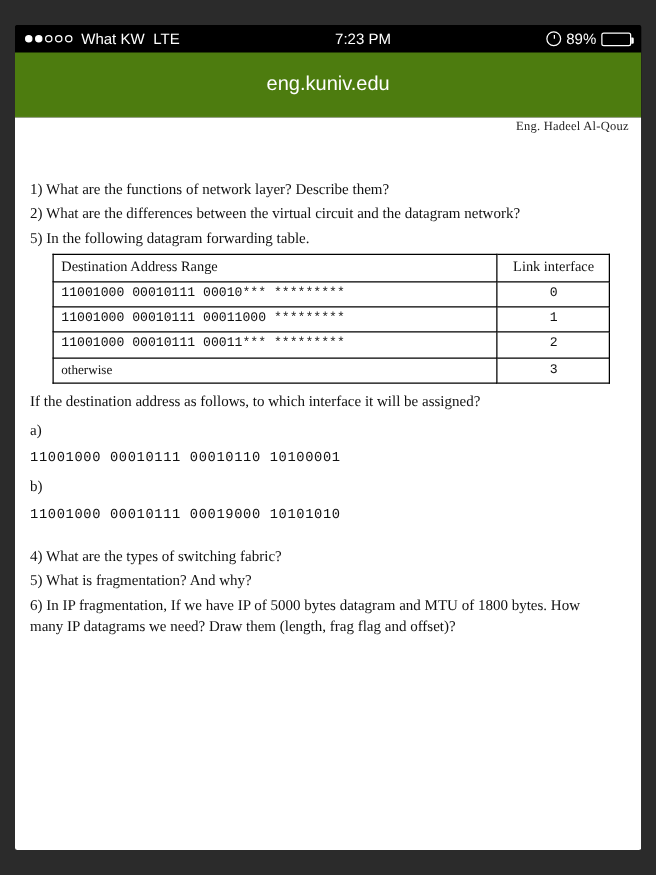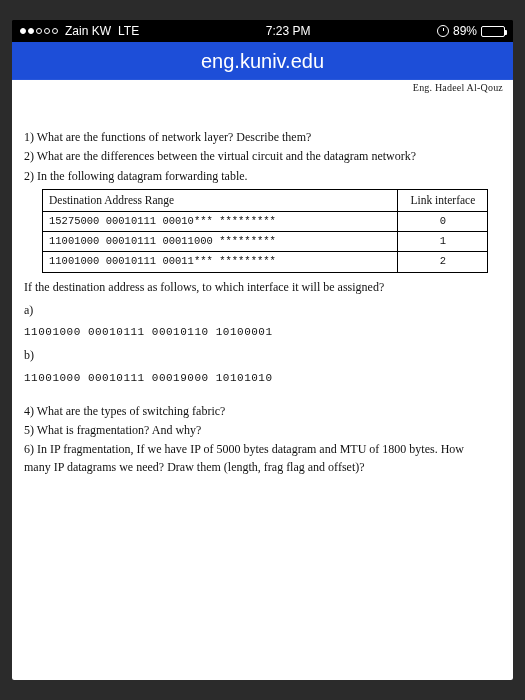--- a/index.html
+++ b/index.html
@@ -64,27 +64,27 @@
     background: #fff; height: 100%; width: 89%;
   }
   .alarm-icon {
     width: 12px; height: 12px; display: inline-block;
     border: 1.2px solid #fff; border-radius: 50%; position: relative;
   }
   .alarm-icon::before {
     content:""; position:absolute; top:2px; left:50%; width:1px; height:3px; background:#fff;
   }
   .nav-bar {
-    height: 38px;
-    background: #1d4ed8;
+    height: 52px;
+    background: #4d7c0f;
     color: #fff;
     display: flex;
     align-items: center;
     justify-content: center;
-    font-size: 20px;
+    font-size: 16px;
     font-weight: 400;
     box-shadow: inset 0 -1px 0 rgba(255,255,255,0.05);
   }
   .page {
     background: #fff;
     height: calc(100% - 60px);
     overflow: hidden;
     position: relative;
   }
   .page-inner {
@@ -141,21 +141,21 @@
 
     <div class="status-bar">
       <div class="status-left">
         <span class="signal-dots">
           <span class="dot filled"></span>
             <span class="dot filled"></span>
           <span class="dot"></span>
             <span class="dot"></span>
             <span class="dot"></span>
         </span>
-        <span>Zain KW</span>
+        <span>What KW</span>
         <span style="margin-left:4px">LTE</span>
       </div>
       <div>7:23 PM</div>
       <div class="status-right">
         <span class="alarm-icon"></span>
         <span>89%</span>
         <span class="battery"><span class="battery-fill"></span></span>
       </div>
     </div>
 
@@ -163,39 +163,43 @@
       <span>eng.kuniv.edu</span>
     </div>
 
     <div class="page">
       <div class="partial-header">Eng. Hadeel Al-Qouz</div>
       <div class="spacer"></div>
       <div class="page-inner">
 
         <div class="question">1)  What are the functions of network layer? Describe them?</div>
         <div class="question">2)  What are the differences between the virtual circuit and the datagram network?</div>
-        <div class="question">2)  In the following datagram forwarding table.</div>
+        <div class="question">5)  In the following datagram forwarding table.</div>
 
         <table>
           <tbody>
               <tr>
             <th>Destination Address Range</th>
             <th class="iface-col">Link interface</th>
           </tr>
           <tr>
-            <td>15275000 00010111 00010*** *********</td>
+            <td>11001000 00010111 00010*** *********</td>
             <td class="iface-col">0</td>
           </tr>
           <tr>
             <td>11001000 00010111 00011000 *********</td>
             <td class="iface-col">1</td>
           </tr>
           <tr>
             <td>11001000 00010111 00011*** *********</td>
             <td class="iface-col">2</td>
+          </tr>
+          <tr>
+            <td style="font-family:'Times New Roman',serif">otherwise</td>
+            <td class="iface-col">3</td>
           </tr>
         </tbody>
           </table>
 
         <div class="after-table">If the destination address as follows, to which interface it will be assigned?</div>
         <div class="after-table">a)</div>
         <div class="after-table mono">11001000 00010111 00010110 10100001</div>
         <div class="after-table">b)</div>
         <div class="after-table mono">11001000 00010111 00019000 10101010</div>
 

